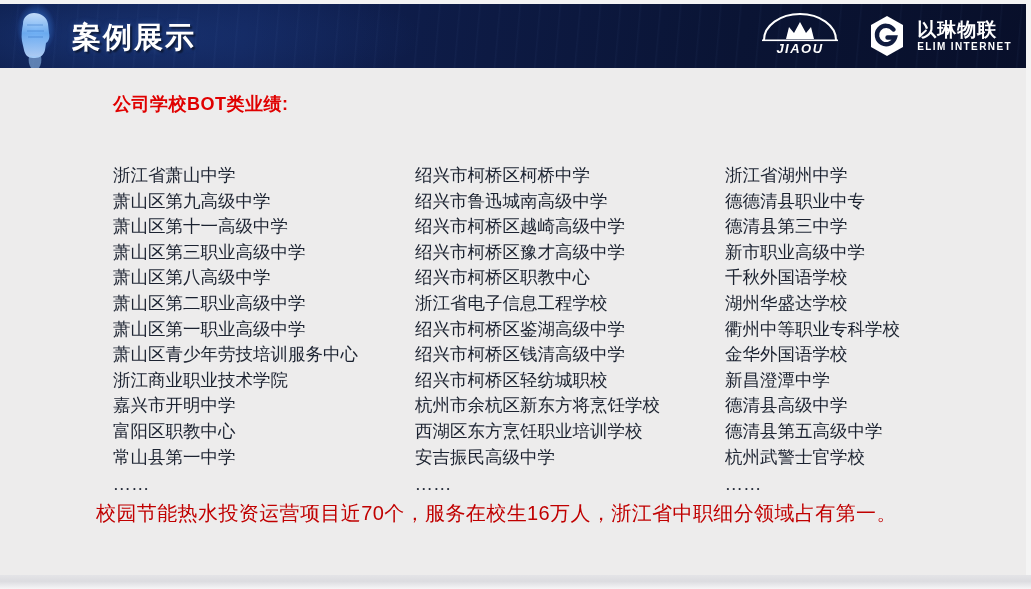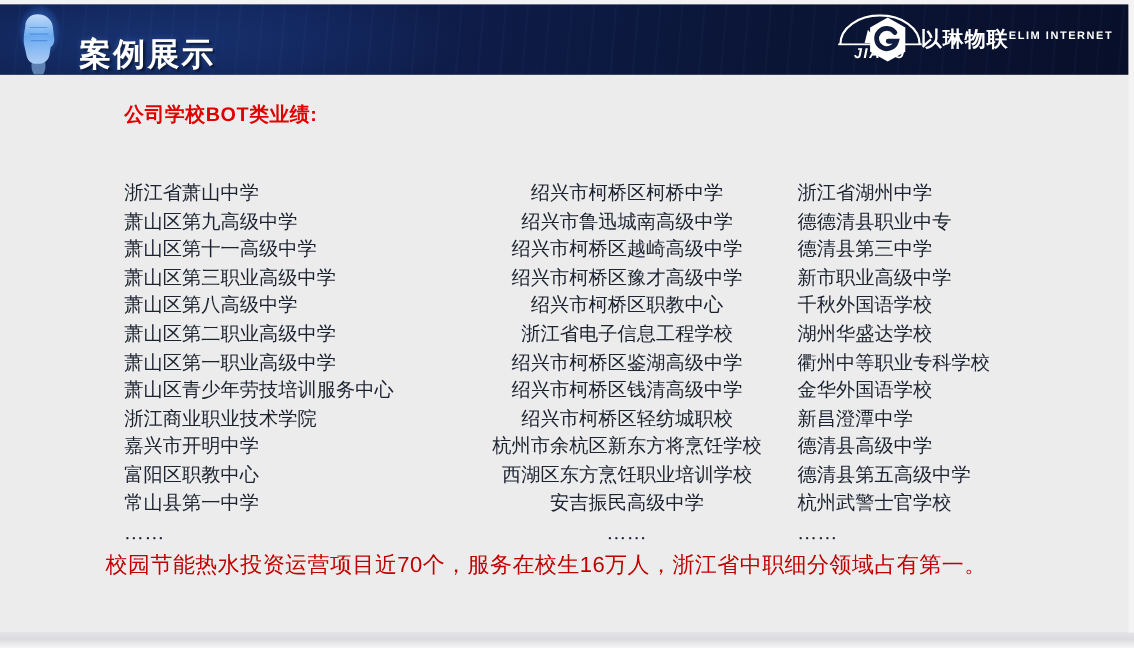--- a/index.html
+++ b/index.html
@@ -90,21 +90,21 @@
   #fist-shape {
     position: absolute;
     left: 14px; top: 6px;
     width: 42px; height: 58px;
   }
 
   
   #header-title {
     position: absolute;
     left: 72px;
-    top: 26px;
+    top: 14px;
     font-size: 29px;
     font-weight: bold;
     color: #ffffff;
     letter-spacing: 2px;
     text-shadow: 2px 2px 2px rgba(0,0,0,0.55), 0 0 6px rgba(90,140,230,0.35);
     white-space: nowrap;
   }
 
   
   #logo-jiaou {
@@ -130,21 +130,21 @@
   #logo-elim {
     position: absolute;
     right: 14px;
     top: 10px;
     height: 44px;
     display: flex;
     align-items: center;
     gap: 9px;
   }
   #logo-elim-mark { width: 42px; height: 42px; }
-  #logo-elim-words { display: flex; flex-direction: row; justify-content: center; }
+  #logo-elim-words { display: flex; flex-direction: column; justify-content: center; }
   #logo-elim-cn {
     font-size: 19px;
     font-weight: bold;
     color: #ffffff;
     letter-spacing: 1px;
     line-height: 21px;
   }
   #logo-elim-en {
     font-size: 10px;
     color: #ffffff;
@@ -174,21 +174,21 @@
     margin-top: 32px;
   }
   .column {
     font-family: "Liberation Serif", serif;
     font-size: 17.5px;
     line-height: 25.6px;
     color: #1b2230;
     white-space: nowrap;
   }
   .column-1 { width: 302px; }
-  .column-2 { width: 310px; text-align: center; }
+  .column-2 { width: 310px; }
   .column-3 { width: 268px; }
   .school-line { height: 25.6px; }
   .ellipsis-line {
     height: 25.6px;
     letter-spacing: 1px;
     margin-top: 2px;
   }
 
   #footnote {
     position: absolute;

